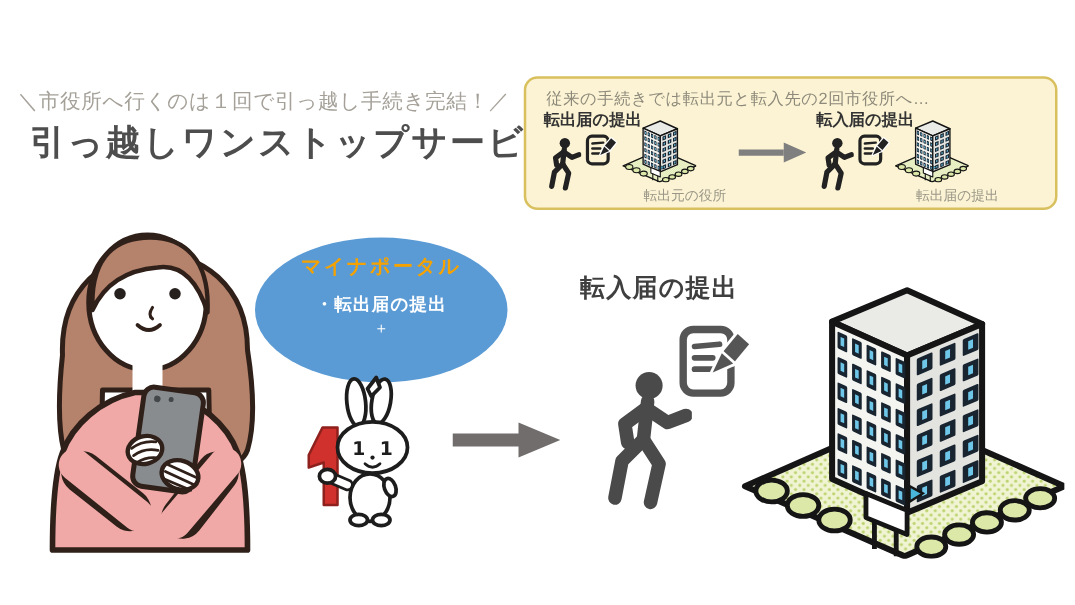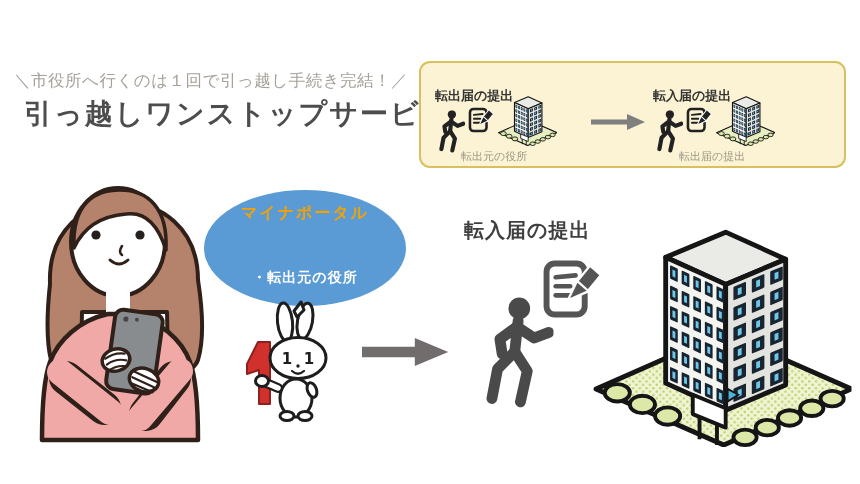--- a/index.html
+++ b/index.html
@@ -14,27 +14,27 @@
   .title{left:24px;top:95px;font-size:28px;font-weight:bold;color:#4d4d4d;letter-spacing:2px;white-space:nowrap;}
   
   .legacy{left:419px;top:61px;width:423px;height:103px;background:#FBF3D3;border:2px solid #D9C05E;border-radius:11px;}
   .legacy-caption{left:16px;top:7px;font-size:13px;color:#8d897b;letter-spacing:.5px;white-space:nowrap;}
   .step{top:24px;width:160px;height:78px;}
   .step1{left:12px;} .step2{left:230px;}
   .step-label{left:2px;top:0;font-size:13px;font-weight:bold;color:#333;white-space:nowrap;}
   .step-walk{left:4px;top:22px;width:28px;height:46px;color:#222;}
   .step-doc{left:35px;top:19px;width:26px;height:28px;color:#222;}
   .step-bldg{left:62px;top:4px;width:62px;height:55px;}
-  .step-caption{left:28px;top:62px;width:120px;text-align:left;font-size:11px;color:#9b9788;white-space:nowrap;}
+  .step-caption{left:28px;top:62px;width:120px;text-align:right;font-size:11px;color:#9b9788;white-space:nowrap;}
   .mini-arrow{left:168px;top:50px;width:56px;height:18px;color:#7f7f7f;}
   
   .woman{left:20px;top:164px;width:214px;height:276px;}
   .bubble{
     left:204px;top:190px;width:202px;height:116px;background:#5B9BD5;border-radius:50%;
-    display:flex;flex-direction:column;align-items:center;text-align:center;z-index:1;gap:34px;
+    display:flex;flex-direction:column;align-items:center;text-align:center;z-index:1;
   }
   .bubble-title{margin-top:13px;font-size:16px;font-weight:bold;color:#F5A200;letter-spacing:2px;}
   .bubble-item{font-size:14px;font-weight:bold;color:#fff;letter-spacing:1px;}
   .bubble-item1{margin-top:11px;}
   .bubble-plus{margin-top:1px;font-size:12px;color:#fff;}
   .bubble-item2{margin-top:1px;}
   .rabbit{left:238px;top:296px;width:122px;height:128px;z-index:2;}
   .big-arrow{left:362px;top:336px;width:88px;height:32px;color:#716d6d;}
   .flow-label{left:464px;top:217px;font-size:20px;font-weight:bold;color:#3f3f3f;letter-spacing:1px;white-space:nowrap;}
   .main-doc{left:542px;top:257px;width:60px;height:64px;color:#555;z-index:3;}
@@ -212,20 +212,21 @@
         <line x1="2" y1="9" x2="38" y2="9" stroke="currentColor" stroke-width="5"></line>
         <polygon points="38,1 56,9 38,17" fill="currentColor"></polygon>
       </symbol>
     </defs>
   </svg>
 
   <div class="abs slogan">＼市役所へ行くのは１回で引っ越し手続き完結！／</div>
   <div class="abs title">引っ越しワンストップサービス</div>
 
   <div class="abs legacy">
+    <div class="abs legacy-caption">従来の手続きでは転出元と転入先の2回市役所へ…</div>
 
     <div class="abs step step1">
       <div class="abs step-label">転出届の提出</div>
       <svg class="abs step-walk" viewBox="0 0 64 100">
           <use href="#sym-walk"></use>
         </svg>
       <svg class="abs step-doc" viewBox="0 0 66 70">
           <use href="#sym-doc"></use>
         </svg>
       <svg class="abs step-bldg" viewBox="0 0 280 248">
@@ -279,21 +280,21 @@
       </g>
       <g transform="translate(124,216) rotate(18)">
         <ellipse cx="0" cy="0" rx="15" ry="11.5" fill="#ffffff" stroke-width="3.5"></ellipse>
         <path d="M-12,-5 L14,-2 M-12,1 L14,4 M-11,7 L12,9" fill="none" stroke-width="2.2"></path>
       </g>
     </g>
   </svg>
 
   <div class="abs bubble">
     <div class="bubble-title">マイナポータル</div>
-    <div class="bubble-item bubble-item1">・転出元の役所</div>
+    <div class="bubble-item bubble-item1">・転出届の提出</div>
     <div class="bubble-plus">＋</div>
   </div>
 
   <svg class="abs rabbit" viewBox="0 0 122 128">
     <path d="M20,46 L32,46 L32,108 L21,108 L21,74 L9,78 L9,68 Z" fill="#D0312D" stroke="#8e211d" stroke-width="2" stroke-linejoin="round"></path>
     <g fill="#ffffff" stroke="#1d1d1d" stroke-width="3" stroke-linejoin="round" stroke-linecap="round">
       <ellipse cx="47" cy="26" rx="7.5" ry="19" transform="rotate(-6 47 26)"></ellipse>
       <ellipse cx="67" cy="25" rx="7.5" ry="18" transform="rotate(10 67 25)"></ellipse>
       <polygon points="56,15 63,6 66,14 59,21"></polygon>
       <ellipse cx="58" cy="102" rx="16" ry="19"></ellipse>

